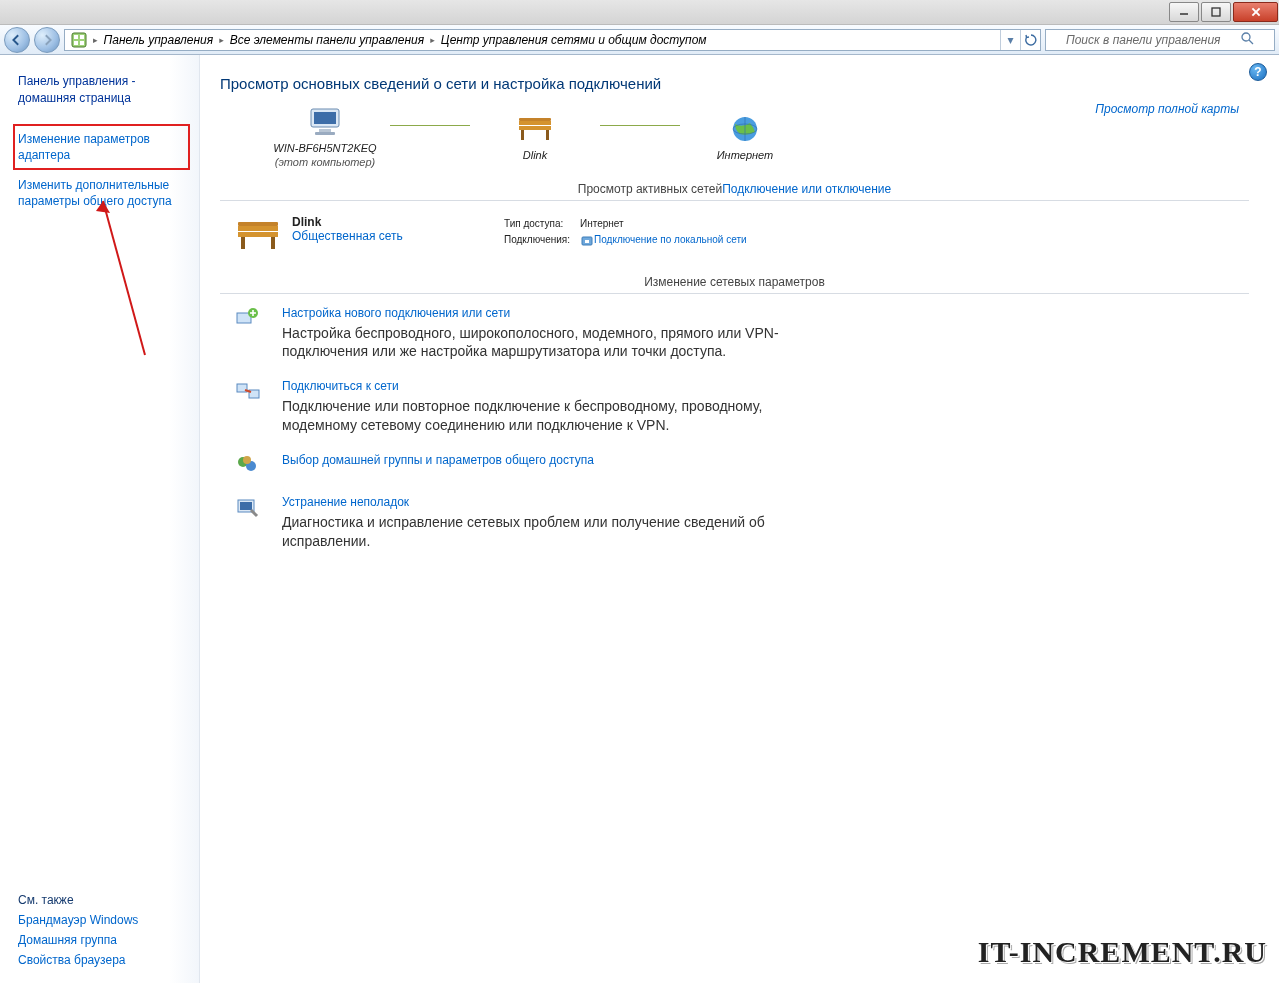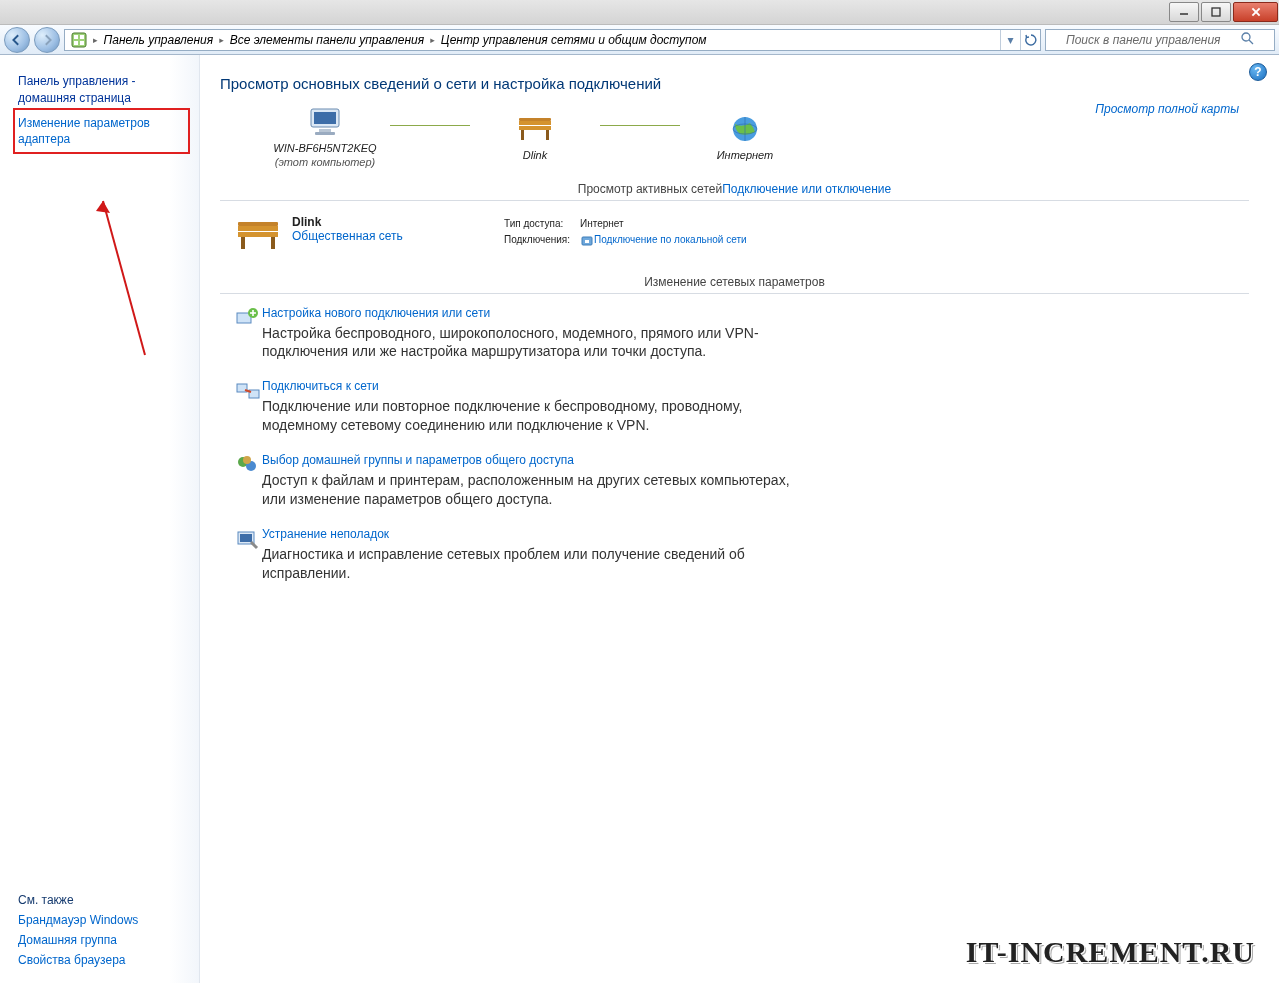--- a/index.html
+++ b/index.html
@@ -64,21 +64,21 @@
 .main { display:flex; height: calc(983px - 55px); }
 .sidebar {
   width: 200px; padding: 18px 14px 10px 18px;
   background: linear-gradient(to right, #fff 0%, #fff 85%, #f2f6fb 100%);
   border-right: 1px solid #e0e6ee;
   display:flex; flex-direction:column;
   font-size: 12px;
   position: relative;
 }
 .sidebar a, .content a { color: #0066cc; text-decoration: none; }
-.side-head { color:#003399; margin-bottom: 6px; line-height:1.4; }
+.side-head { color:#003399; margin-bottom: 22px; line-height:1.4; }
 .side-link { margin-bottom: 12px; line-height:1.35; }
 .side-link.highlight { outline: 2px solid #e02020; outline-offset: 3px; padding: 2px 0; }
 .seealso { margin-top: auto; color:#153a6e; font-size:12px; margin-bottom:6px; }
 .seealso-link { margin-bottom:6px; color:#15428b; }
 
 
 .arrow-annot {
   position:absolute; left:85px; top:140px; pointer-events:none;
 }
 
@@ -117,29 +117,29 @@
 .active-net { display:flex; padding: 6px 0 16px 14px; }
 .active-net .nicon { width:48px; height:40px; margin-right:10px; display:flex;align-items:center;justify-content:center; }
 .active-net .ninfo { flex: 0 0 210px; }
 .active-net .ninfo .nname { font-weight:bold; font-size:12px; }
 .active-net .props { font-size:10px; }
 .active-net .props td { padding: 1px 8px 1px 0; vertical-align:top; }
 .net-link-small { display:flex; align-items:flex-start; }
 
 
 .tasks { padding-top: 4px; }
-.task { display:flex; gap: 0; margin-bottom: 18px; padding-left: 14px; }
+.task { display:flex; gap: 20px; margin-bottom: 18px; padding-left: 14px; }
 .task .ticon { width:28px; height:24px; flex-shrink:0; display:flex;align-items:center;justify-content:center; }
 .task .tbody { max-width: 540px; }
 .task .ttitle { color:#0066cc; font-size:12px; margin-bottom:4px; }
 .task .tdesc { font-size:14px; color:#333; line-height:1.35; }
 
 
 .wm {
-  position:absolute; right:24px; bottom:14px;
+  position:absolute; right:12px; bottom:14px;
   font-family: Georgia, serif; font-size:30px; font-weight:bold;
   color:#222; text-shadow: 1px 1px 0 #fff, 2px 2px 0 #aaa;
   letter-spacing:1px;
 }
 </style>
 </head>
 <body>
 
 <div class="titlebar">
   <div class="win-btn">
@@ -211,20 +211,23 @@
 <div class="main">
 
   <div class="sidebar">
     <div class="side-head">
       <span>Панель управления -</span><br>
       <span>домашняя страница</span>
     </div>
     <div class="side-link highlight">
       <a>Изменение параметров адаптера</a>
     </div>
+    <div class="side-link">
+      <a>Изменить дополнительные параметры общего доступа</a>
+    </div>
 
     <svg class="arrow-annot" width="80" height="170">
       <line x1="60" y1="160" x2="18" y2="6" stroke="#d01818" stroke-width="2"></line>
       <polygon points="18,6 25,18 11,16" fill="#d01818"></polygon>
     </svg>
 
     <div class="seealso">См. также</div>
     <div class="seealso-link"><a>Брандмауэр Windows</a></div>
     <div class="seealso-link"><a>Домашняя группа</a></div>
     <div class="seealso-link"><a>Свойства браузера</a></div>
@@ -352,21 +355,20 @@
       <div class="task">
         <div class="ticon">
           <svg width="26" height="22" viewBox="0 0 26 22">
               <circle cx="8" cy="8" r="5" fill="#5aa84a"></circle>
               <circle cx="16" cy="12" r="5" fill="#4a8ad0"></circle>
               <circle cx="12" cy="6" r="4" fill="#d0a54a"></circle>
             </svg>
         </div>
         <div class="tbody">
           <div class="ttitle"><a>Выбор домашней группы и параметров общего доступа</a></div>
-          <div class="tdesc">Доступ к файлам и принтерам, расположенным на других сетевых компьютерах, или изменение параметров общего доступа.</div>
         </div>
       </div>
       <div class="task">
         <div class="ticon">
           <svg width="26" height="22" viewBox="0 0 26 22">
               <rect x="3" y="4" width="16" height="12" fill="#dce8f5" stroke="#5a8ac0"></rect>
               <rect x="5" y="6" width="12" height="8" fill="#3d6da8"></rect>
               <path d="M16 14 L22 20" stroke="#8a8a8a" stroke-width="3"></path>
             </svg>
         </div>

